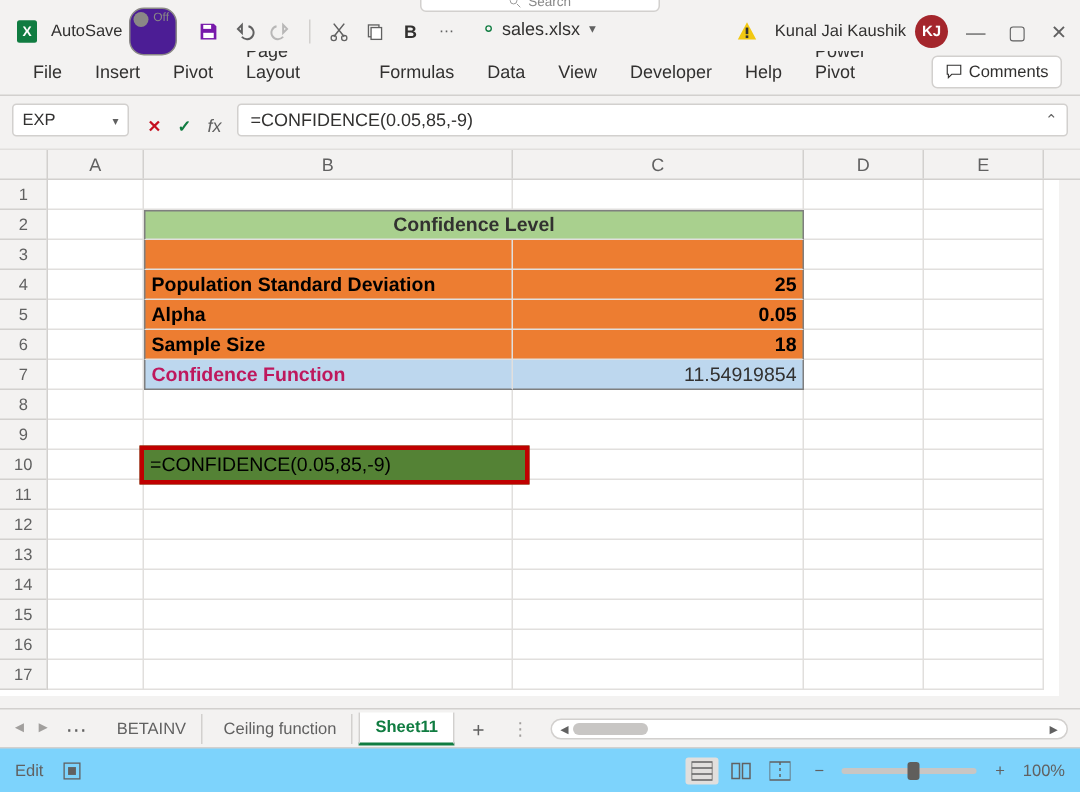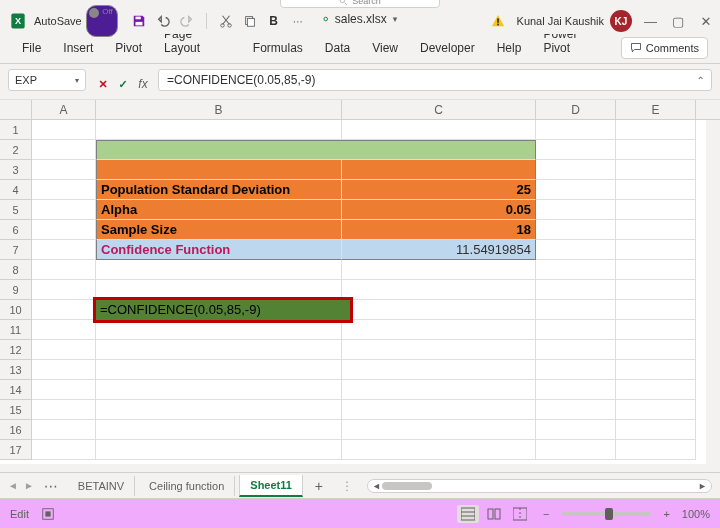--- a/index.html
+++ b/index.html
@@ -80,21 +80,21 @@
   .sheet-dots { color:#616161; font-size:14px; margin:0 6px;}
   .sheet-tab { padding:4px 10px; font-size:11px; color:#616161; border-right:1px solid #d2d0ce;}
   .sheet-tab.active { background:#fff; color:#107c41; font-weight:600; border-bottom:2px solid #107c41; border-right:1px solid #d2d0ce; border-left:1px solid #d2d0ce;}
   .sheet-add { width:24px; text-align:center; color:#616161; font-size:14px;}
   .sheet-vsep { color:#a19f9d; margin:0 6px;}
   .hscroll { flex:1; height:14px; background:#fff; border:1px solid #d2d0ce; border-radius:7px; position:relative; margin-left:4px;}
   .hscroll-thumb { position:absolute; left:14px; width:50px; height:8px; top:2px; background:#c8c6c4; border-radius:4px;}
   .hscroll-arr { position:absolute; top:1px; font-size:9px; color:#616161;}
 
   
-  .status { position:absolute; bottom:0; left:0; right:0; height:30px; background:#f0abfc; border-top:1px solid #d2d0ce; display:flex; align-items:center; padding:0 10px; gap:12px; font-size:11px; color:#616161;}
+  .status { position:absolute; bottom:0; left:0; right:0; height:30px; background:#7dd3fc; border-top:1px solid #d2d0ce; display:flex; align-items:center; padding:0 10px; gap:12px; font-size:11px; color:#616161;}
   .status svg { width:14px; height:14px; }
   .status-spacer { flex:1;}
   .view-btns { display:flex; gap:4px;}
   .view-btn { width:22px; height:18px; display:flex; align-items:center; justify-content:center; border-radius:2px;}
   .view-btn.active { background:#e1dfdd;}
   .zoom-slider { width:90px; height:4px; background:#c8c6c4; position:relative; border-radius:2px;}
   .zoom-thumb { position:absolute; width:8px; height:12px; background:#605e5c; top:-4px; left:44px; border-radius:2px;}
 
   
   .vscroll { position:absolute; top:20px; right:0; width:14px; bottom:0; background:#f3f2f1;}
@@ -270,20 +270,21 @@
       </div>
 
     <div class="row">
       <div class="cell cA"></div>
       <div class="cell cB hdr-green tbl-border-l tbl-border-t"></div>
       <div class="cell cC hdr-green tbl-border-r tbl-border-t" style="text-align:left"></div>
       <div class="cell cD"></div>
         <div class="cell cE"></div>
     </div>
 
+    <div style="position:absolute;top:20px;left:64px;width:440px;text-align:center;font-weight:700;font-size:13px;line-height:20px;pointer-events:none">Confidence Level</div>
 
     <div class="row">
       <div class="cell cA"></div>
       <div class="cell cB orange tbl-border-l"></div>
       <div class="cell cC orange tbl-border-r"></div>
       <div class="cell cD"></div>
         <div class="cell cE"></div>
     </div>
 
     <div class="row">

